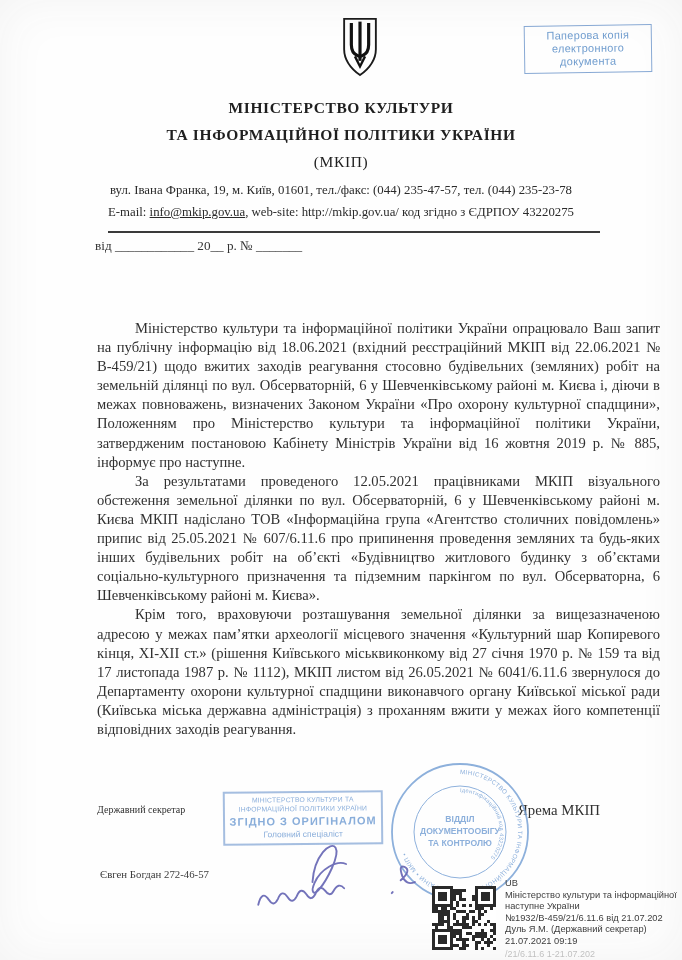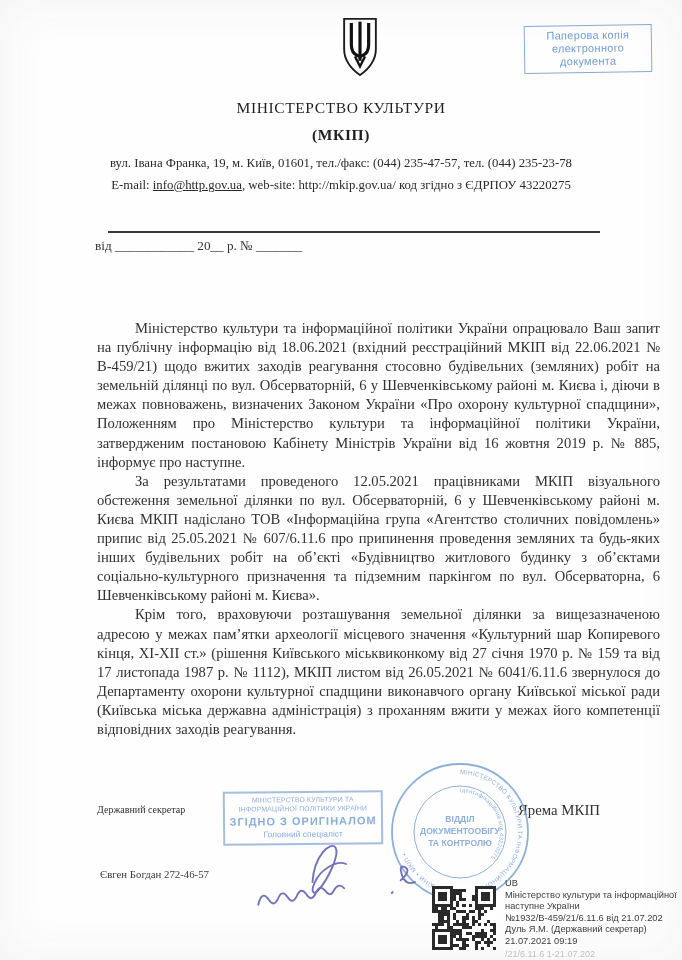--- a/index.html
+++ b/index.html
@@ -17,22 +17,22 @@
   
   .paper-stamp{
     left:524px;top:25px;width:118px;padding:3px 4px;
     border:1.6px solid rgba(96,140,198,.75);color:#6f9cce;
     font-family:"Liberation Sans",sans-serif;font-size:11px;line-height:1.2;
     text-align:center;transform:rotate(-.8deg);letter-spacing:.3px;
   }
 
   
   .hdr{left:0;top:94px;width:682px;text-align:center;}
-  .hdr .t1,.hdr .t2{font-weight:normal;font-size:15.5px;letter-spacing:.6px;line-height:27px;color:#1f1f1f;}
-  .hdr .t3{font-weight:bold;font-size:15.5px;letter-spacing:.6px;line-height:27px;color:#1f1f1f;}
+  .hdr .t1,.hdr .t2{font-weight:bold;font-size:15.5px;letter-spacing:.6px;line-height:27px;color:#1f1f1f;}
+  .hdr .t3{font-weight:normal;font-size:15.5px;letter-spacing:.6px;line-height:27px;color:#1f1f1f;}
   .hdr .addr{font-size:12.8px;margin-top:8px;color:#2a2a2a;}
   .hdr .mail{font-size:12.8px;margin-top:7px;color:#2a2a2a;}
   .hdr .mail .u{text-decoration:underline;color:#2a2a2a;}
 
   .rule{left:108px;top:231px;width:492px;border-top:2px solid #3a3a3a;height:0;}
 
   .refline{left:95px;top:238px;width:560px;font-size:13.2px;color:#333;display:flex;justify-content:space-between;}
 
   
   .body-text{left:97px;top:319px;width:563px;font-size:14.6px;line-height:19.1px;text-align:justify;color:#313131;}
@@ -90,23 +90,24 @@
   </div>
 
   <div class="abs paper-stamp">
     <div>Паперова копія</div>
     <div>електронного</div>
     <div>документа</div>
   </div>
 
   <div class="abs hdr">
     <div class="t1">МІНІСТЕРСТВО КУЛЬТУРИ</div>
+    <div class="t2">ТА ІНФОРМАЦІЙНОЇ ПОЛІТИКИ УКРАЇНИ</div>
     <div class="t3">(МКІП)</div>
     <div class="addr">вул. Івана Франка, 19, м. Київ, 01601, тел./факс: (044) 235-47-57, тел. (044) 235-23-78</div>
-    <div class="mail"><span>E-mail: </span><span class="u">info@http.gov.ua</span><span>,  web-site: http://mkip.gov.ua/ код згідно з ЄДРПОУ 43220275</span></div>
+    <div class="mail"><span>E-mail: </span><span class="u">info@mkip.gov.ua</span><span>,  web-site: http://mkip.gov.ua/ код згідно з ЄДРПОУ 43220275</span></div>
   </div>
 
   <div class="abs rule"></div>
 
   <div class="abs refline">
     <span>від ____________ 20__ р. № _______</span>
   </div>
 
   <div class="abs body-text">
     <p>Міністерство культури та інформаційної політики України опрацювало Ваш запит на публічну інформацію від 18.06.2021 (вхідний реєстраційний МКІП від 22.06.2021  № В-459/21)  щодо  вжитих  заходів  реагування  стосовно будівельних (земляних) робіт на земельній ділянці по вул. Обсерваторній, 6 у Шевченківському районі м. Києва і, діючи в межах повноважень, визначених Законом України «Про охорону культурної спадщини», Положенням про Міністерство культури та інформаційної політики України, затвердженим постановою Кабінету Міністрів України від 16 жовтня 2019 р. № 885, інформує про наступне.</p>

